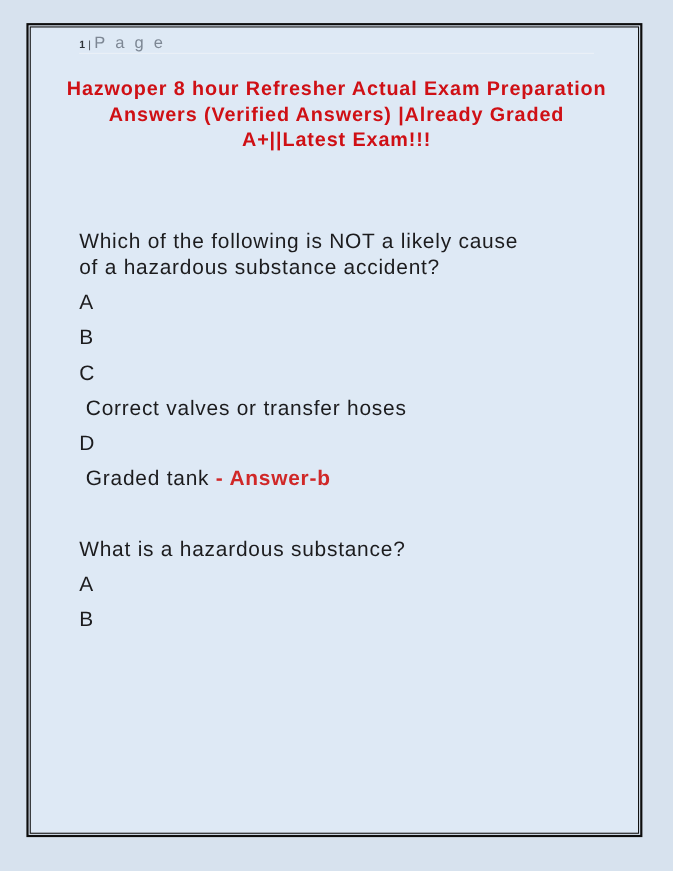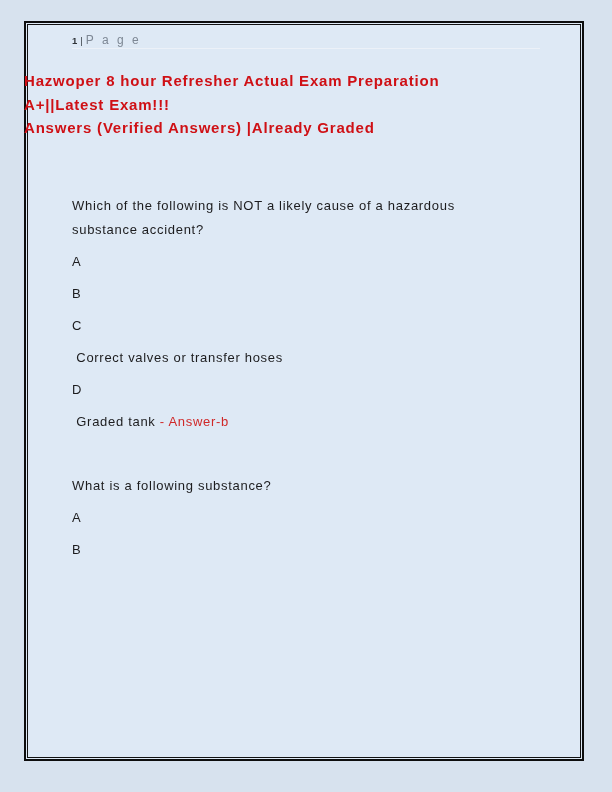--- a/index.html
+++ b/index.html
@@ -34,91 +34,92 @@
     font-size: 9.5px;
     color: #2e3338;
     line-height: 14px;
     white-space: pre;
   }
   .page-header .pnum { font-weight: bold; color: #2e3338; }
   .page-header .psep { margin: 0 3px; color: #3a4047; }
   .page-header .pword {
     color: #7d8794;
     letter-spacing: 2.5px;
-    font-size: 12px;
+    font-size: 15px;
   }
   .header-rule {
     position: absolute;
     left: 72px; top: 48px;
     width: 468px; height: 1px;
     background: #ecf1f8;
   }
 
   
   .doc-title {
     position: absolute;
     left: 24px; top: 69px;
     width: 564px;
+    text-align: center;
     font-weight: bold;
-    font-size: 15px;
+    font-size: 18px;
     letter-spacing: 0.8px;
     color: #cf1015;
   }
   .title-line {
     line-height: 23.5px;
     white-space: nowrap;
   }
 
   
   .qa {
     position: absolute;
-    left: 72px; top: 194px;
+    left: 72px; top: 208px;
     width: 474px;
-    font-size: 13px;
+    font-size: 19px;
     letter-spacing: 0.7px;
     color: #1c1c1e;
   }
   .qa p {
     margin: 0 0 8px 0;
     line-height: 24px;
     white-space: pre-wrap;
   }
   .qa .q { max-width: 412px; }
-  .answer { color: #d02828; }
+  .answer { color: #d02828; font-weight: bold; }
   .para-spacer { height: 32px; }
 </style>
 </head>
 <body>
 
 <div class="page-frame">
   <div class="page-inner"></div>
 </div>
 
 <header class="page-header"><span class="pnum">1</span><span class="psep">|</span><span class="pword">P a g e</span></header>
 <div class="header-rule"></div>
 
 <div class="doc-title">
   <div class="title-line">Hazwoper 8 hour Refresher Actual Exam Preparation</div>
+  <div class="title-line">Answers (Verified Answers) |Already Graded</div>
   <div class="title-line">A+||Latest Exam!!!</div>
-  <div class="title-line">Answers (Verified Answers) |Already Graded</div>
 </div>
 
 <main class="qa">
   <p class="q">Which of the following is NOT a likely cause of a hazardous substance accident?</p>
 
   <p>A</p>
 
   <p>B</p>
 
   <p>C</p>
   <p> Correct valves or transfer hoses</p>
 
   <p>D</p>
   <p><span> Graded tank</span><span class="answer"> - Answer-b</span></p>
 
   <div class="para-spacer"></div>
 
-  <p class="q">What is a following substance?</p>
+  <p class="q">What is a hazardous substance?</p>
 
   <p>A</p>
 
   <p>B</p>
 </main>
 
 </body></html>

